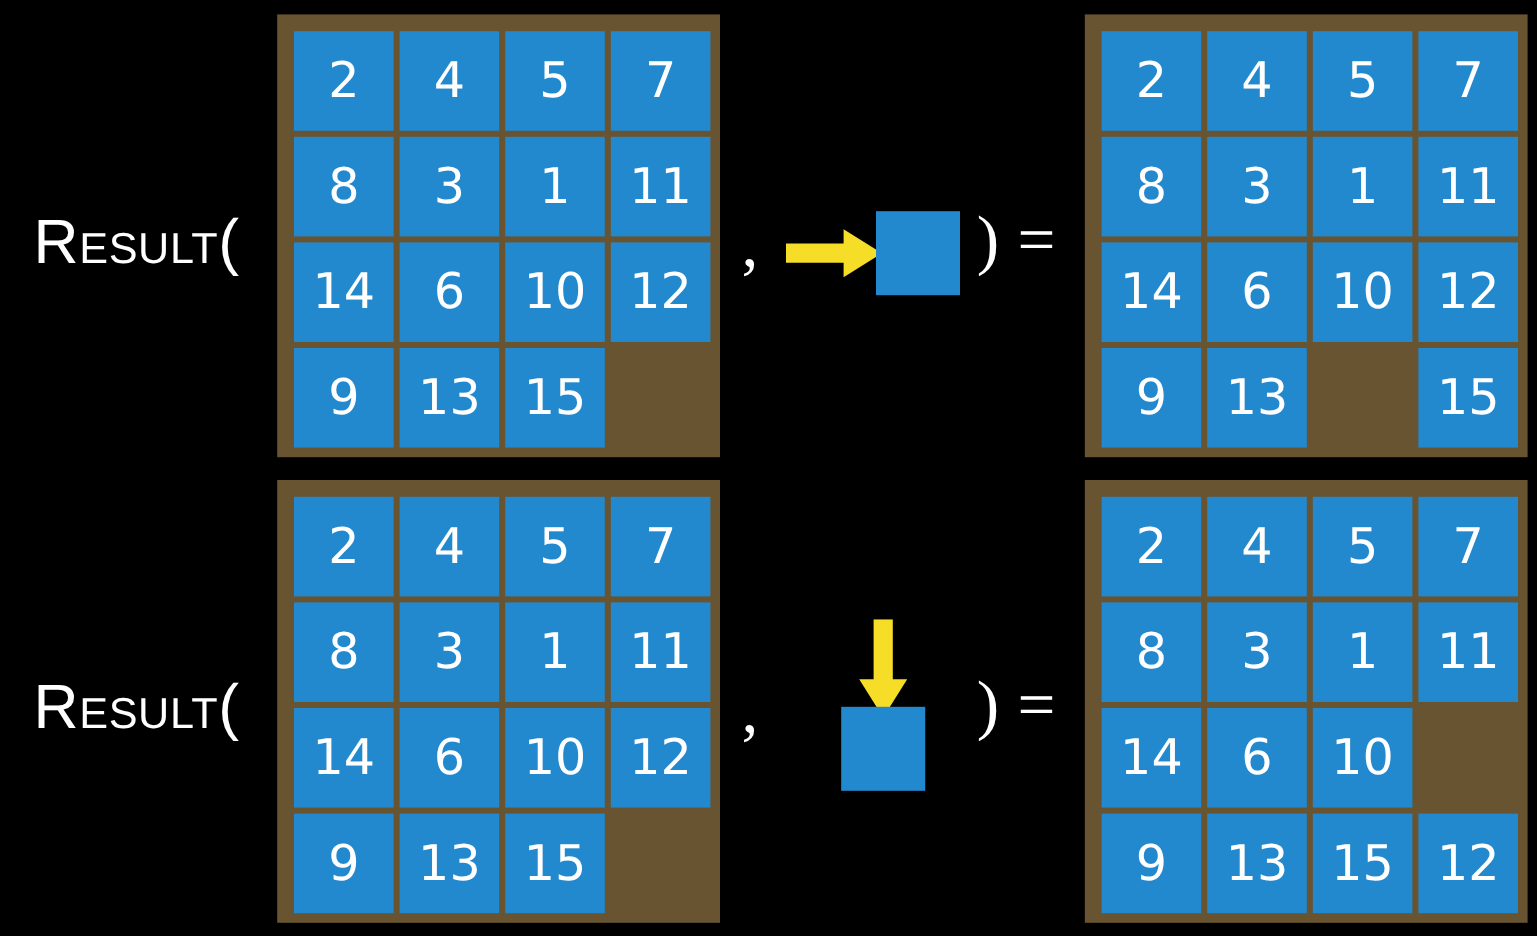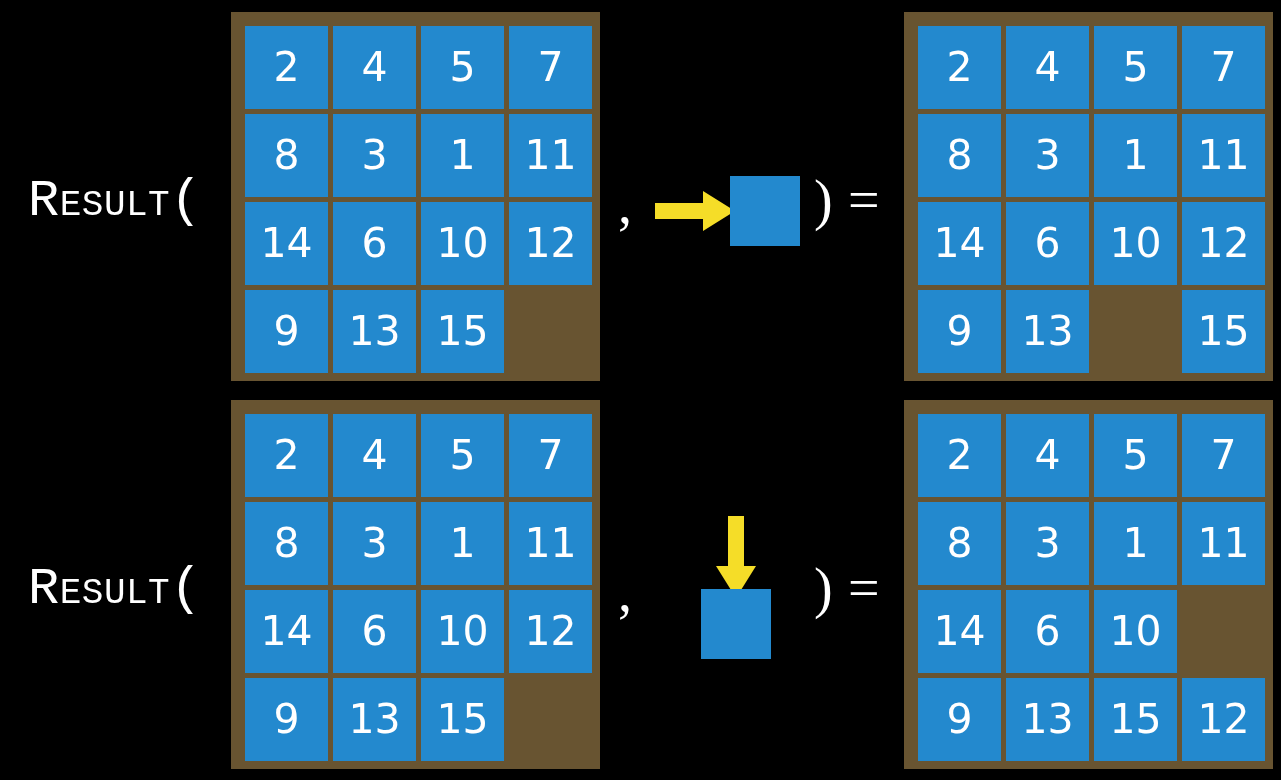--- a/index.html
+++ b/index.html
@@ -17,21 +17,21 @@
     position: relative;
     width: 1281px;
     height: 780px;
     background: #000000;
   }
 
   
   .result-label {
     position: absolute;
     color: #ffffff;
-    font-family: Liberation Mono, monospace;
+    font-family: Liberation Sans, sans-serif;
     font-variant: small-caps;
     font-size: 52px;
     line-height: 1;
     letter-spacing: 0.5px;
     white-space: nowrap;
     user-select: none;
   }
 
   
   .board {

